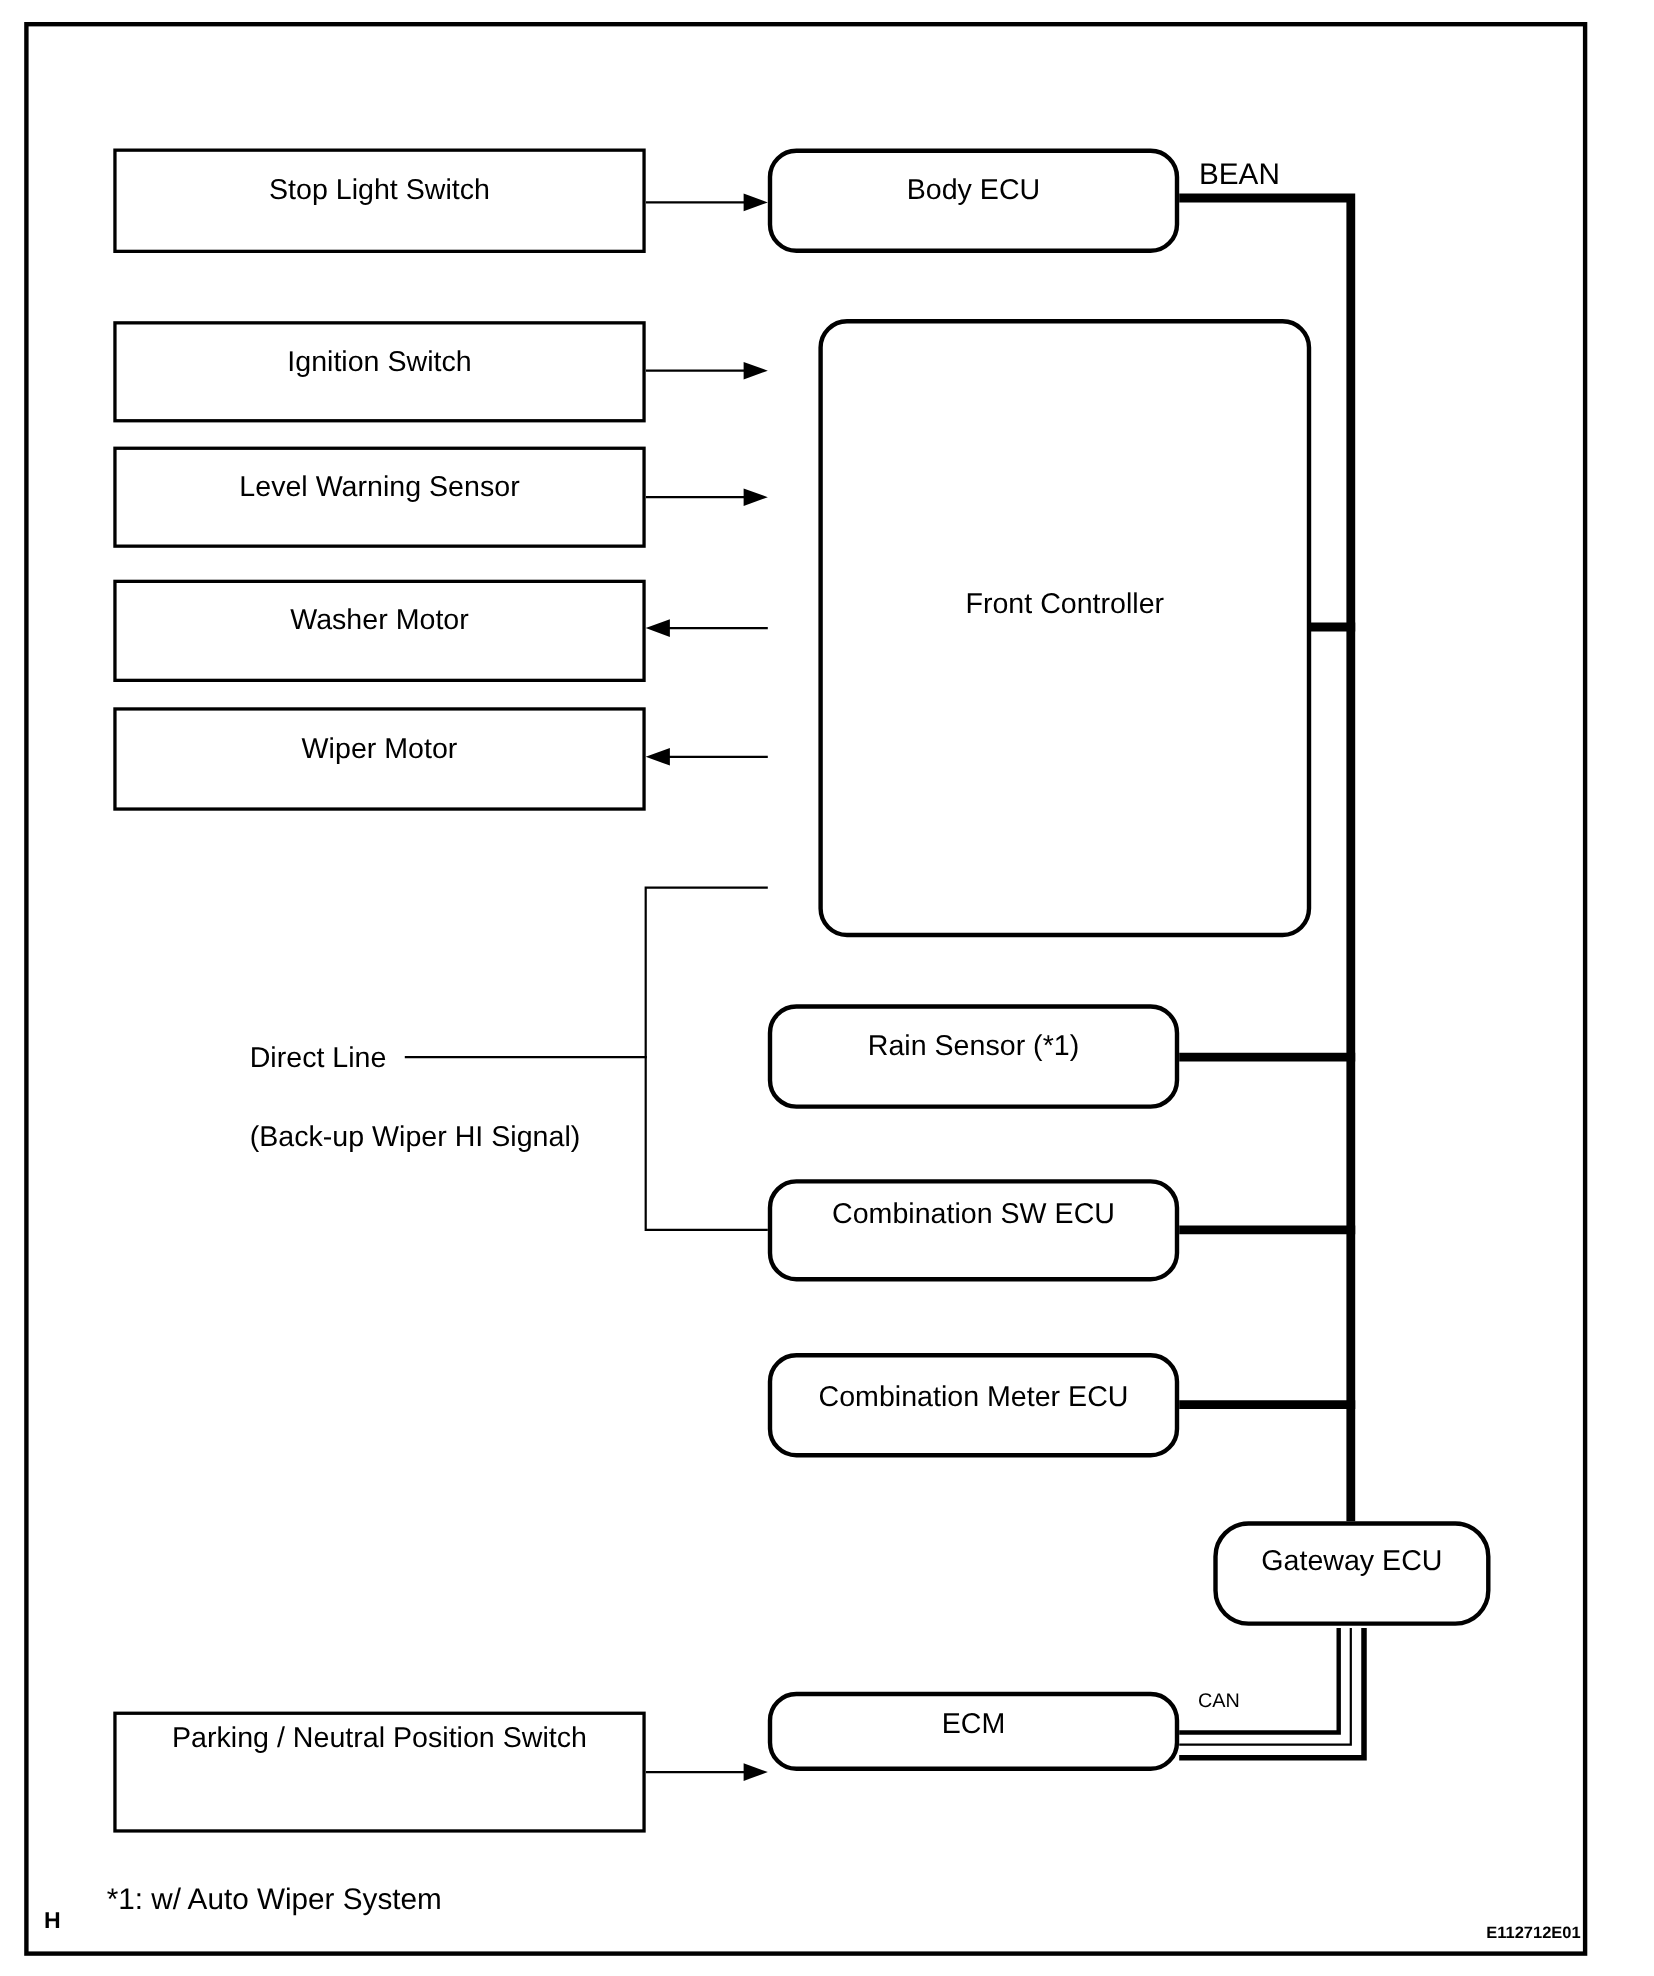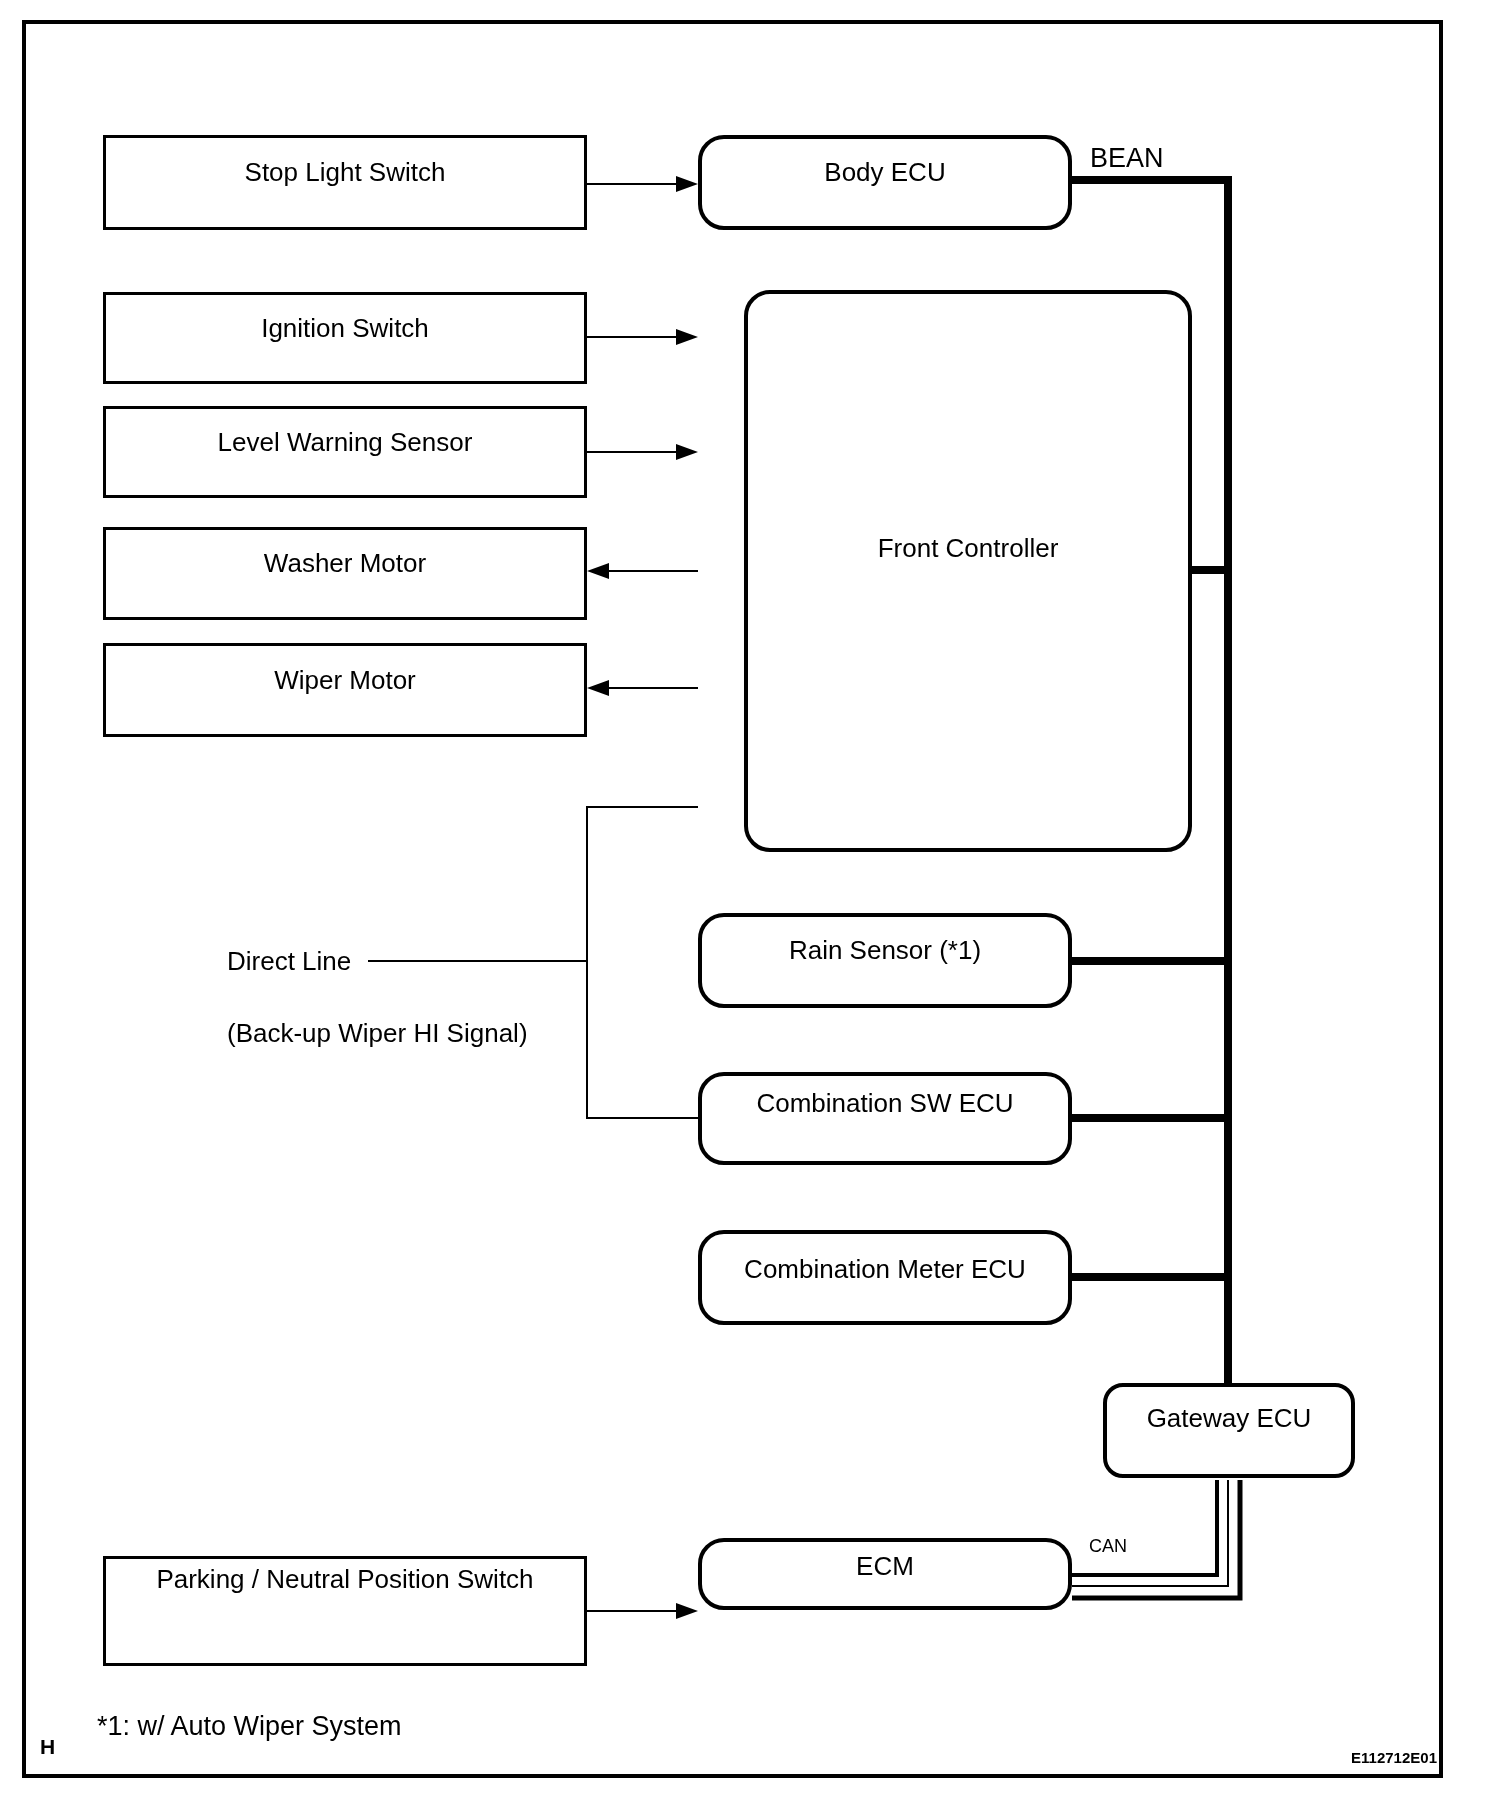--- a/index.html
+++ b/index.html
@@ -140,21 +140,21 @@
   <div class="box round" style="left:698px; top:1072px; width:374px; height:93px; padding-bottom:30px;">
     <span>Combination SW ECU</span>
   </div>
   <div class="box round" style="left:698px; top:1230px; width:374px; height:95px; padding-bottom:16px;">
     <span>Combination Meter ECU</span>
   </div>
   <div class="box round" style="left:698px; top:1538px; width:374px; height:72px; padding-bottom:16px;">
     <span>ECM</span>
   </div>
 
-  <div class="box round" style="left:1103px; top:1383px; width:252px; height:95px; border-radius:20px; padding-bottom:24px;">
+  <div class="box round" style="left:1103px; top:1383px; width:252px; height:95px; border-radius:32px; padding-bottom:24px;">
     <span>Gateway ECU</span>
   </div>
 
   <div class="lbl" style="left:1090px; top:143px; font-size:27px;">BEAN</div>
   <div class="lbl" style="left:1077px; top:1536px; font-size:18px;margin-left:12px;">CAN</div>
   <div class="lbl" style="left:227px; top:946px;">Direct Line</div>
   <div class="lbl" style="left:227px; top:1018px;">(Back-up Wiper HI Signal)</div>
   <div class="lbl" style="left:97px; top:1711px; font-size:27px;">*1: w/ Auto Wiper System</div>
   <div class="lbl" style="left:40px; top:1735px; font-size:21px; font-weight:700;">H</div>
   <div class="lbl" style="right:67px; top:1749px; font-size:15px; font-weight:700;">E112712E01</div>

